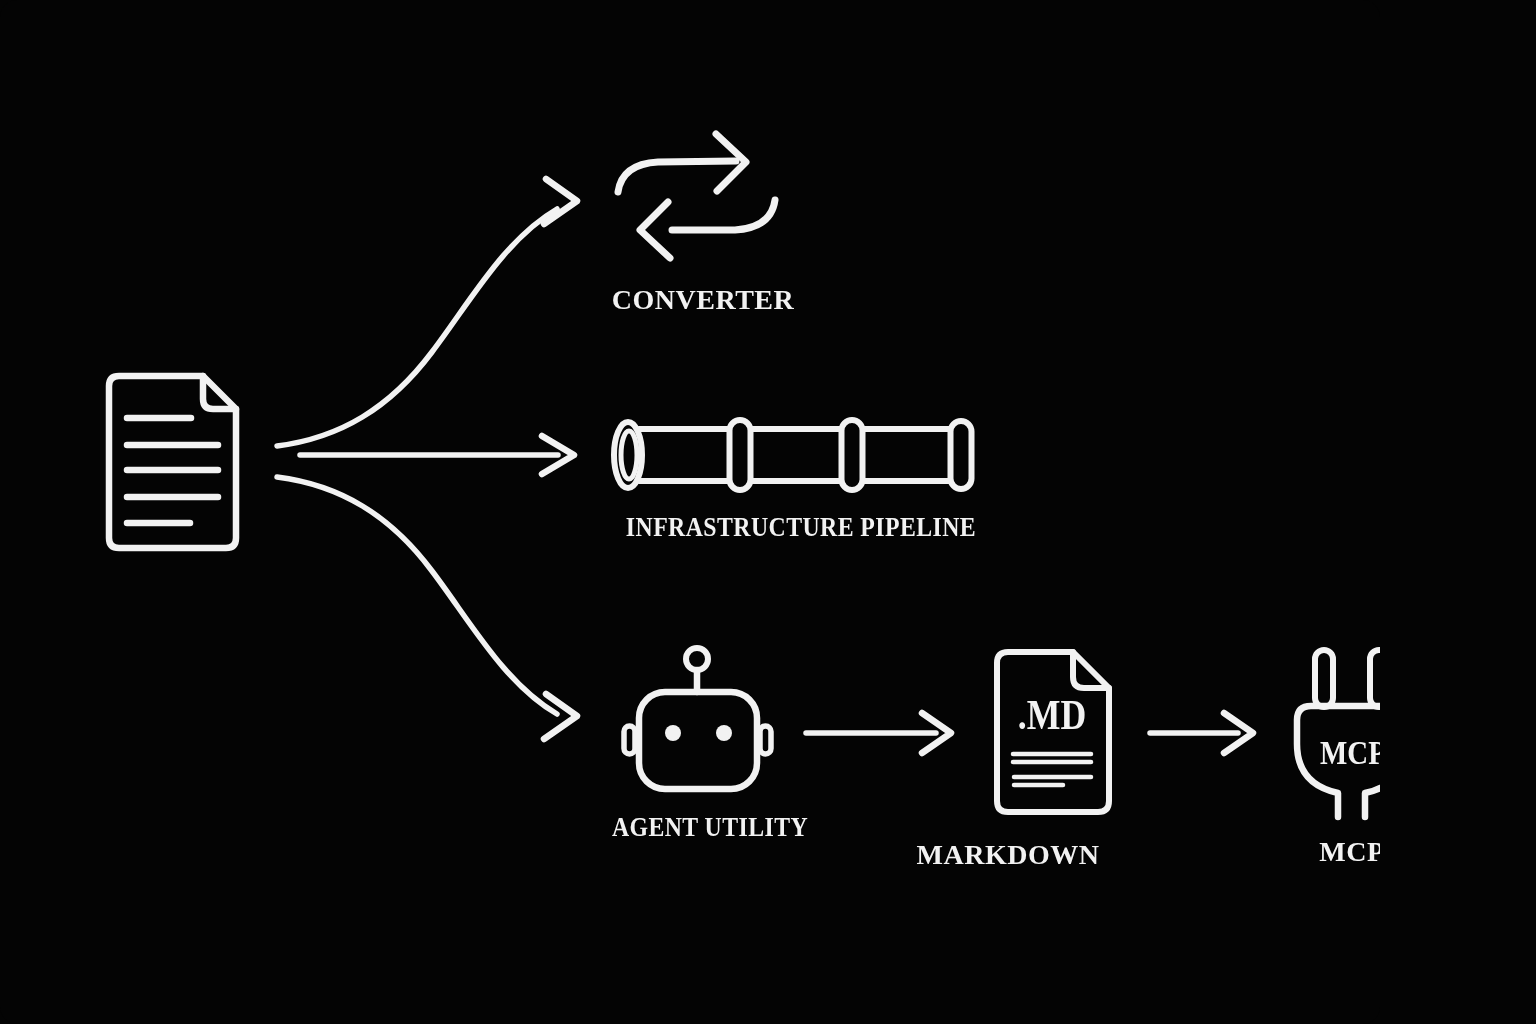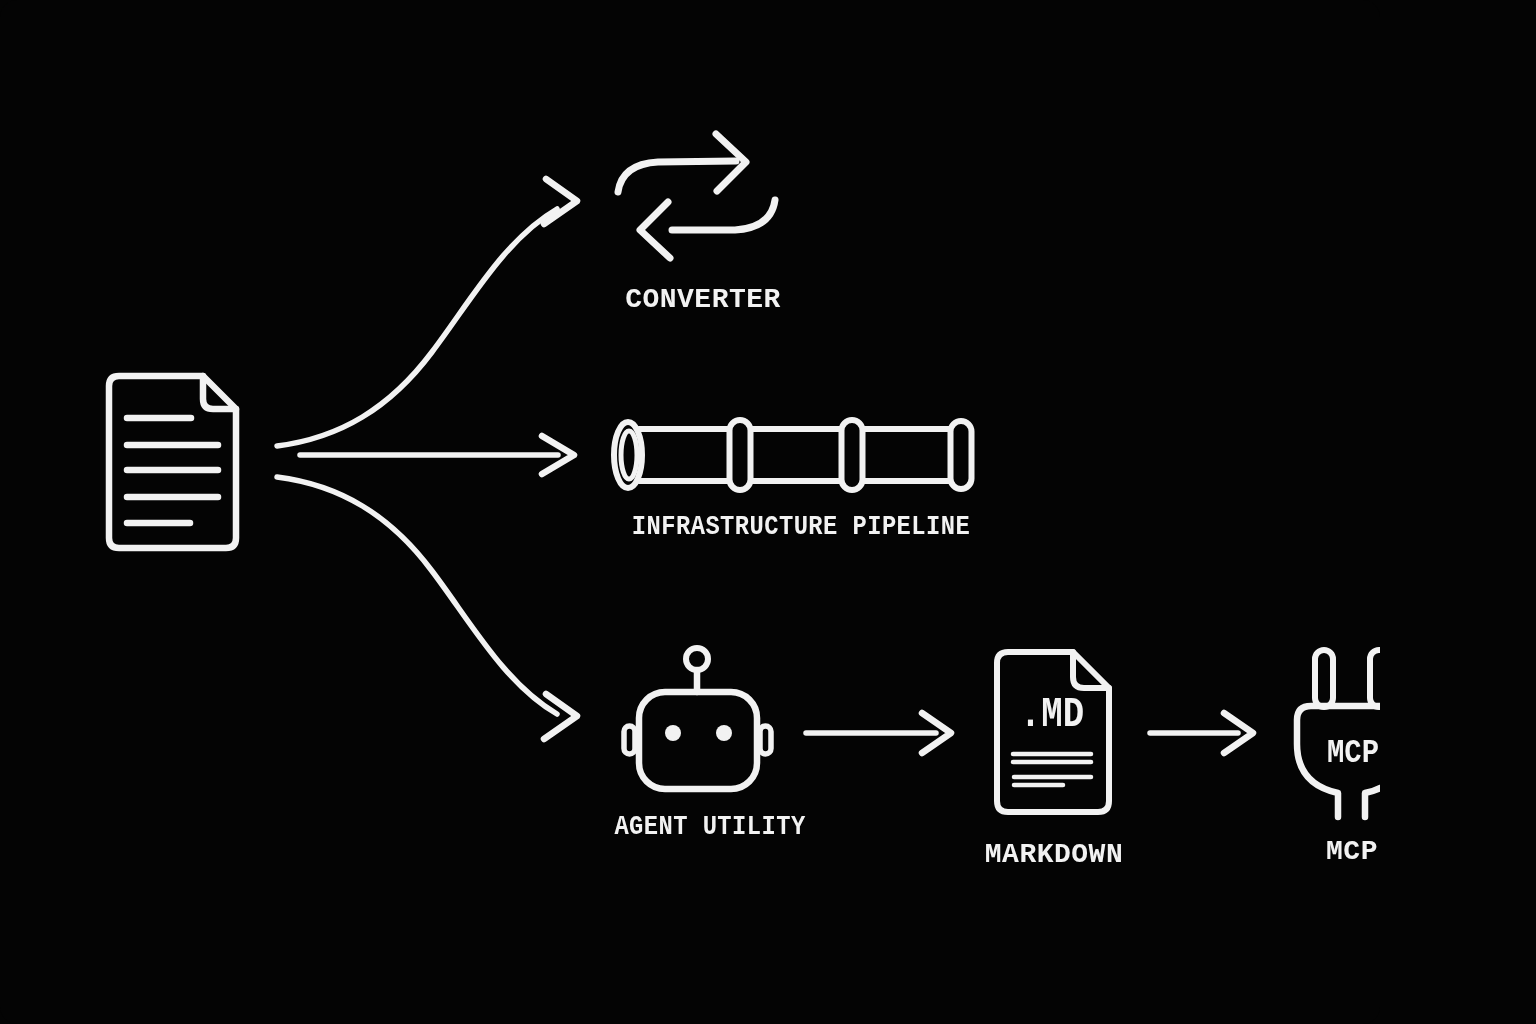--- a/index.html
+++ b/index.html
@@ -5,21 +5,21 @@
   :root{
     --bg:#040404;
     --ink:#f2f2f2;
   }
   html,body{margin:0;padding:0;background:var(--bg);}
   .stage{
     position:relative;
     width:1380px;height:1024px;
     background:var(--bg);
     overflow:hidden;
-    font-family:Liberation Mono, monospace;
+    font-family:Liberation Serif, serif;
     border-radius:17px;
   }
   .abs{position:absolute;}
   svg .ink{
     stroke:var(--ink);
     fill:none;
     stroke-linecap:round;
     stroke-linejoin:round;
   }
   svg .fill-ink{fill:var(--ink);stroke:none;}
@@ -131,21 +131,21 @@
     <g class="ink" stroke-width="6">
       <path d="M 80 4 L 15 4 Q 4 4 4 15 L 4 153 Q 4 164 15 164 L 105 164 Q 116 164 116 153 L 116 40 Z"></path>
       <path d="M 80 4 L 80 29 Q 80 40 91 40 L 116 40"></path>
       <path d="M 20 106 L 98 106" stroke-width="4.5"></path>
       <path d="M 20 114 L 98 114" stroke-width="4.5"></path>
       <path d="M 21 129 L 98 129" stroke-width="4.5"></path>
       <path d="M 21 137 L 70 137" stroke-width="4.5"></path>
     </g>
   </svg>
   <div class="badge md" style="left:1052px;top:694px">.MD</div>
-  <div class="label" style="left:1054px;top:841px">MARKDOWN</div>
+  <div class="label" style="left:1008px;top:841px">MARKDOWN</div>
 
   <svg class="abs" style="left:1293px;top:646px" width="121" height="176" viewBox="0 0 121 176">
     <g class="ink" stroke-width="6.5">
       <rect x="22" y="4" width="18" height="57" rx="9" stroke-width="6"></rect>
       <rect x="77" y="4" width="18" height="57" rx="9" stroke-width="6"></rect>
       <path d="M 45 171 L 45 147 Q 4 138 4 98 L 4 74 Q 4 60 18 60 L 99 60 Q 113 60 113 74 L 113 98 Q 113 138 72 147 L 72 171"></path>
     </g>
   </svg>
   <div class="badge mcp" style="left:1353px;top:736px">MCP</div>
   <div class="label" style="left:1352px;top:838px">MCP</div>

